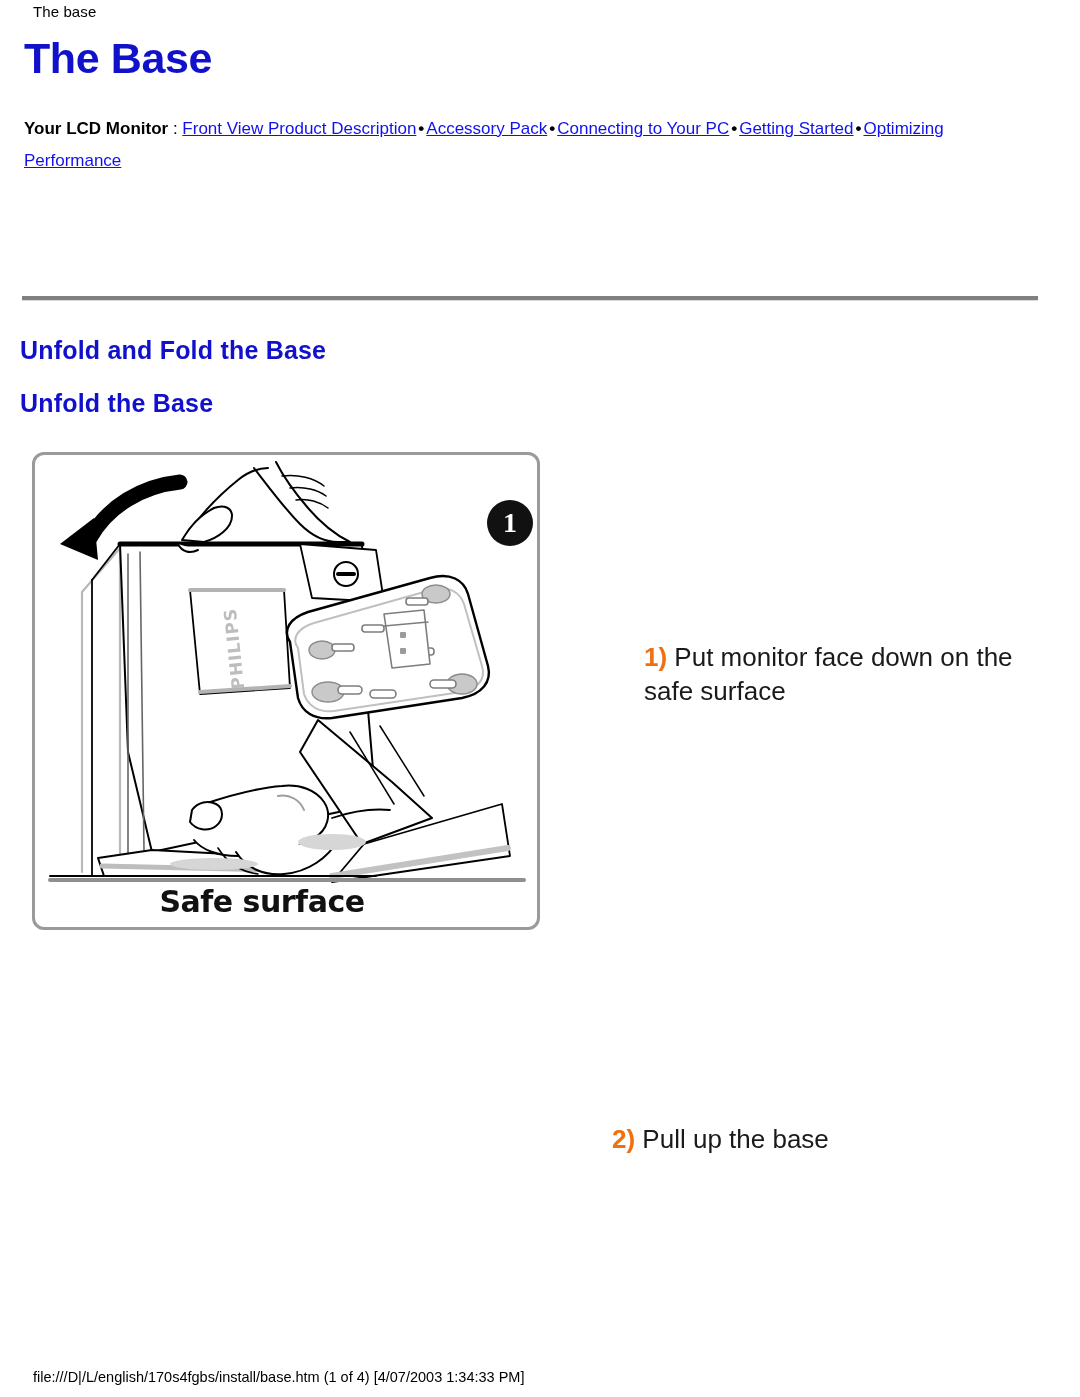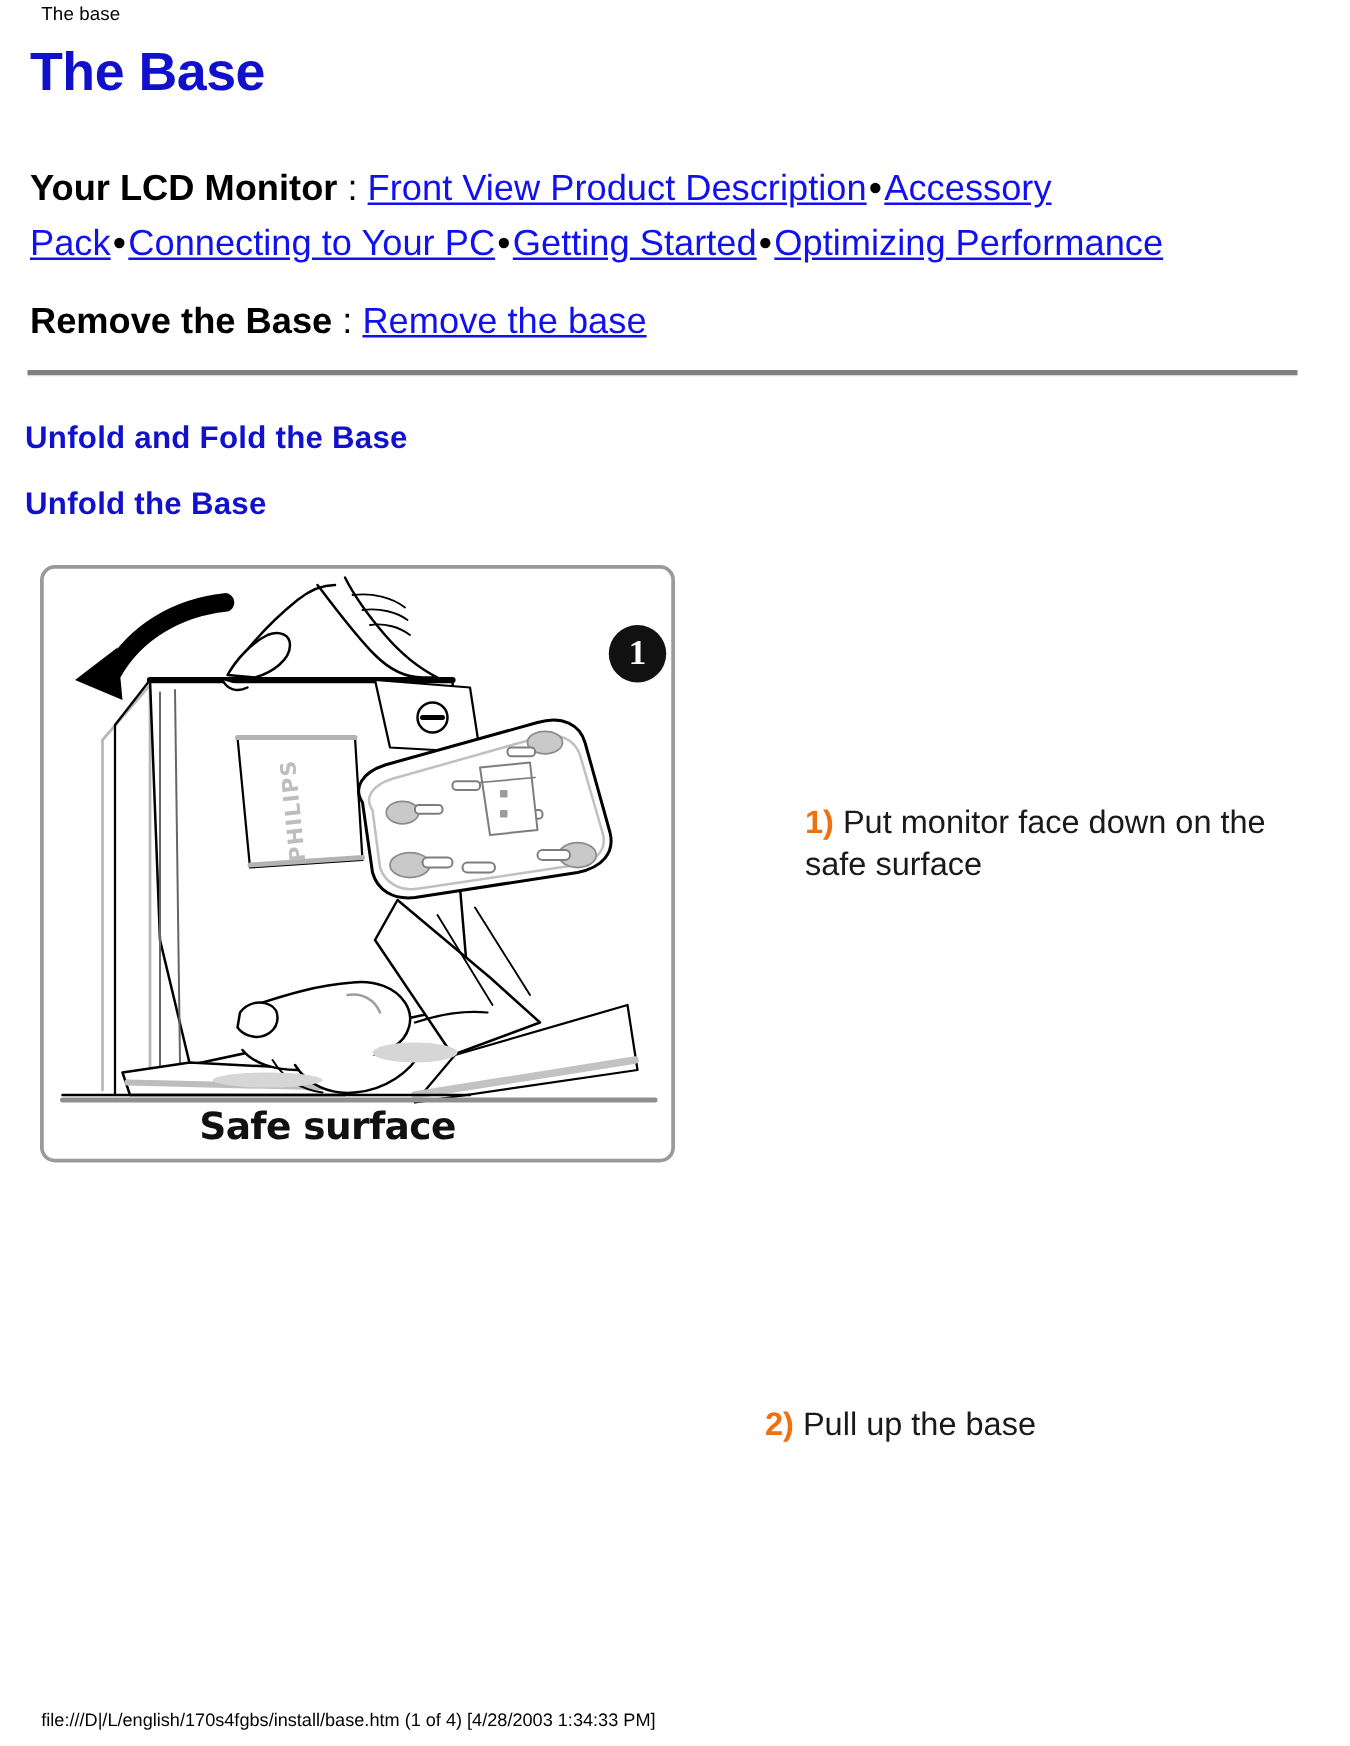--- a/index.html
+++ b/index.html
@@ -52,24 +52,24 @@
     font-size: 43px;
     line-height: 48px;
     font-weight: bold;
     color: #1111cc;
     letter-spacing: -0.4px;
   }
 
   .nav-block {
     position: absolute;
     left: 24px;
-    top: 129px;
+    top: 113px;
     width: 1012px;
-    font-size: 29px;
-    line-height: 44px;
+    font-size: 17px;
+    line-height: 32px;
     font-weight: bold;
     color: #000000;
   }
   .nav-line { margin: 0 0 18px 0; }
   .nav-line:last-child { margin-bottom: 0; }
 
   .nav-label {
     font-weight: bold;
     color: #000000;
   }
@@ -209,23 +209,20 @@
 
   <div class="page-title">The Base</div>
 
   <div class="nav-block">
 
     <p class="nav-line">
       <span class="nav-label">Your LCD Monitor</span><span class="nav-colon"> : </span><a href="#" class="nav-link">Front View Product Description</a><span class="nav-sep">•</span><a href="#" class="nav-link">Accessory Pack</a><span class="nav-sep">•</span><a href="#" class="nav-link">Connecting to Your PC</a><span class="nav-sep">•</span><a href="#" class="nav-link">Getting Started</a><span class="nav-sep">•</span><a href="#" class="nav-link">Optimizing Performance</a>
     </p>
 
 
-    <p class="nav-line">
-      <span class="nav-label">Remove the Base</span><span class="nav-colon"> : </span><a href="#" class="nav-link">Remove the base</a>
-    </p>
   </div>
 
   <hr class="rule">
 
   <div class="sec-h1">Unfold and Fold the Base</div>
   <div class="sec-h2">Unfold the Base</div>
 
   <div class="figure">
     <div class="figure-box"></div>
 
@@ -360,13 +357,13 @@
   <div class="step step-1">
     <span class="num">1)</span><span> Put monitor face down on the safe surface</span>
   </div>
 
   <div class="step step-2">
     <span class="num">2)</span><span> Pull up the base</span>
   </div>
 
 </div>
 
-<div class="print-footer">file:///D|/L/english/170s4fgbs/install/base.htm (1 of 4) [4/28/2003 1:34:33 PM]</div>
+<div class="print-footer">file:///D|/L/english/170s4fgbs/install/base.htm (1 of 4) [4/07/2003 1:34:33 PM]</div>
 
 </body></html>

